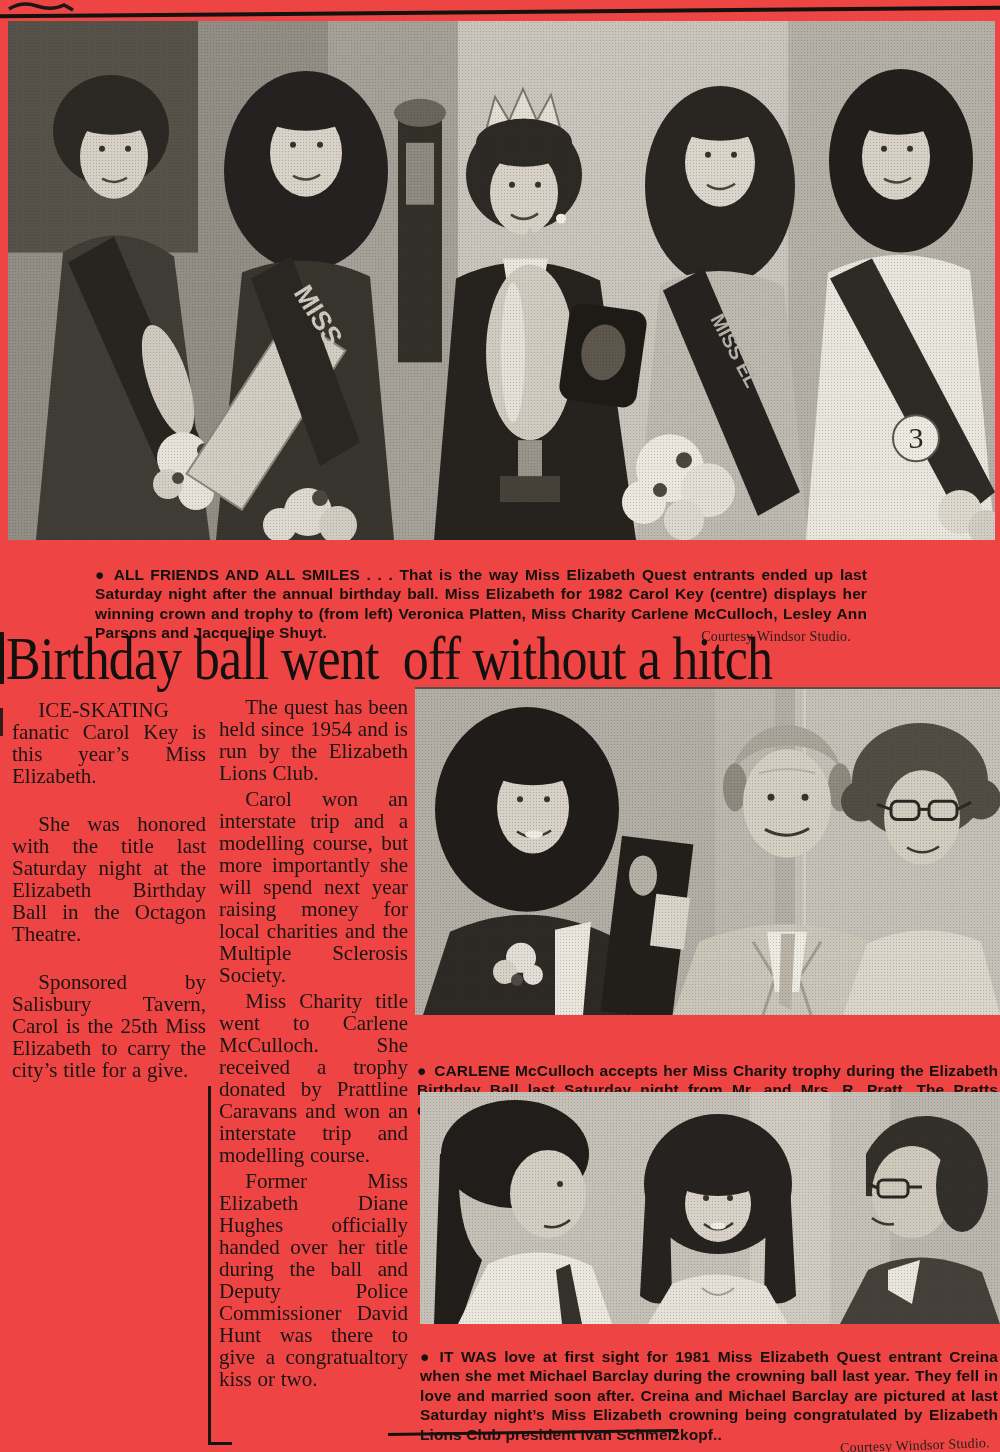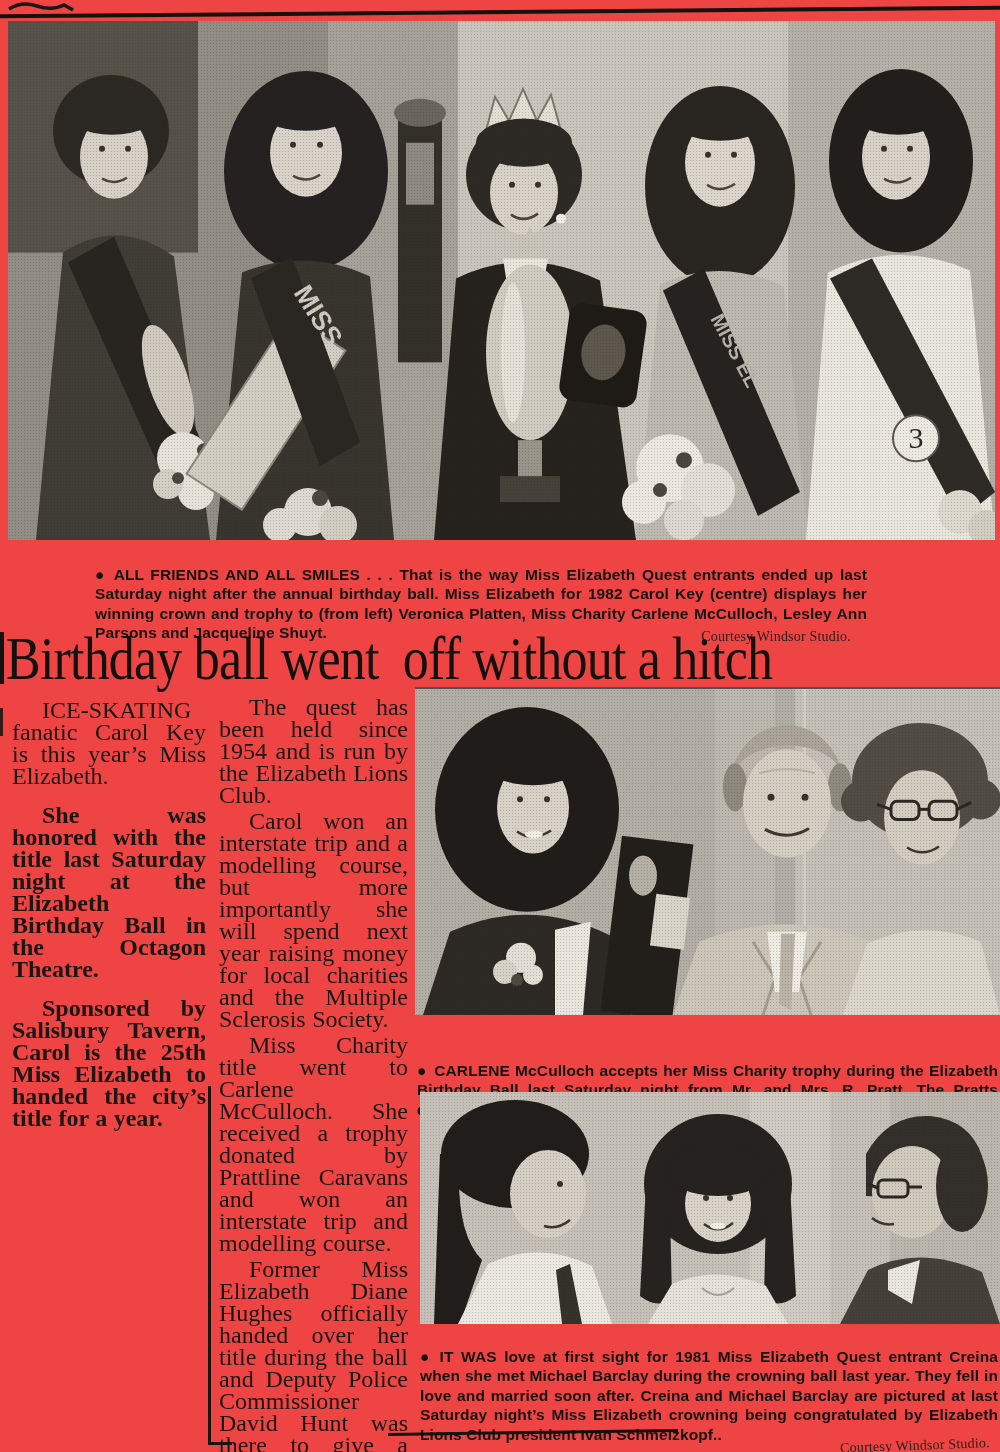--- a/index.html
+++ b/index.html
@@ -33,26 +33,26 @@
           color:#23201c;letter-spacing:0.2px;}
   .credit-abs{position:absolute;right:16px;bottom:2px;}
   .credit-line{display:block;text-align:right;margin-top:1px;padding-right:4px;}
   .credit-tilt{transform:rotate(-2deg);padding-right:8px;}
   
   .headline{position:absolute;left:6px;top:626px;width:1200px;margin:0;
             font-family:"Liberation Serif",serif;font-weight:400;color:#13110e;
             font-size:62px;line-height:64px;letter-spacing:-1px;white-space:pre;
             transform:scaleX(0.84);transform-origin:left top;}
   
-  .article-col{position:absolute;text-align:justify;font-size:24px;line-height:22px;
+  .article-col{position:absolute;text-align:justify;font-size:21px;line-height:22px;
                word-spacing:0.5px;color:#191613;}
   .col1{left:12px;top:699px;width:194px;}
   .col2{left:219px;top:696px;width:189px;}
   .article-col p{margin:0;text-indent:1.25em;}
-  .col1 p + p{margin-top:17px;font-weight:bold;}
+  .col1 p + p{margin-top:26px;}
   .col2 p + p{margin-top:4px;}
   .scribble{position:absolute;left:6px;top:0;}
 </style>
 </head>
 <body>
 
 <div class="page">
 
   <svg class="scribble" width="72" height="14">
     <path d="M3 9 Q16 1 31 6 T58 5 L67 10" stroke="#1a1815" stroke-width="3.5" fill="none"></path>
@@ -181,21 +181,21 @@
     <div class="halftone"></div>
   </figure>
 
   <p class="caption cap-top"><span class="bullet">●</span><span>ALL FRIENDS AND ALL SMILES . . . That is the way Miss Elizabeth Quest entrants ended up last Saturday night after the annual birthday ball. Miss Elizabeth for 1982 Carol Key (centre) displays her winning crown and trophy to (from left) Veronica Platten, Miss Charity Carlene McCulloch, Lesley Ann Parsons and Jacqueline Shuyt.</span><span class="credit credit-abs">Courtesy Windsor Studio.</span></p>
 
   <h1 class="headline">Birthday ball went  off without a hitch</h1>
 
   <div class="article-col col1">
     <p>ICE-SKATING fanatic Carol Key is this year’s Miss Elizabeth.</p>
     <p>She was honored with the title last Saturday night at the Elizabeth Birthday Ball in the Octagon Theatre.</p>
-    <p>Sponsored by Salisbury Tavern, Carol is the 25th Miss Elizabeth to handed the city’s title for a year.</p>
+    <p>Sponsored by Salisbury Tavern, Carol is the 25th Miss Elizabeth to carry the city’s title for a give.</p>
   </div>
   <div class="article-col col2">
     <p>The quest has been held since 1954 and is run by the Elizabeth Lions Club.</p>
     <p>Carol won an interstate trip and a modelling course, but more importantly she will spend next year raising money for local charities and the Multiple Sclerosis Society.</p>
     <p>Miss Charity title went to Carlene McCulloch. She received a trophy donated by Prattline Caravans and won an interstate trip and modelling course.</p>
     <p>Former Miss Elizabeth Diane Hughes officially handed over her title during the ball and Deputy Police Commissioner David Hunt was there to give a congratualtory kiss or two.</p>
   </div>
   <div class="vrule"></div>
   <div class="vrule-foot"></div>
 

